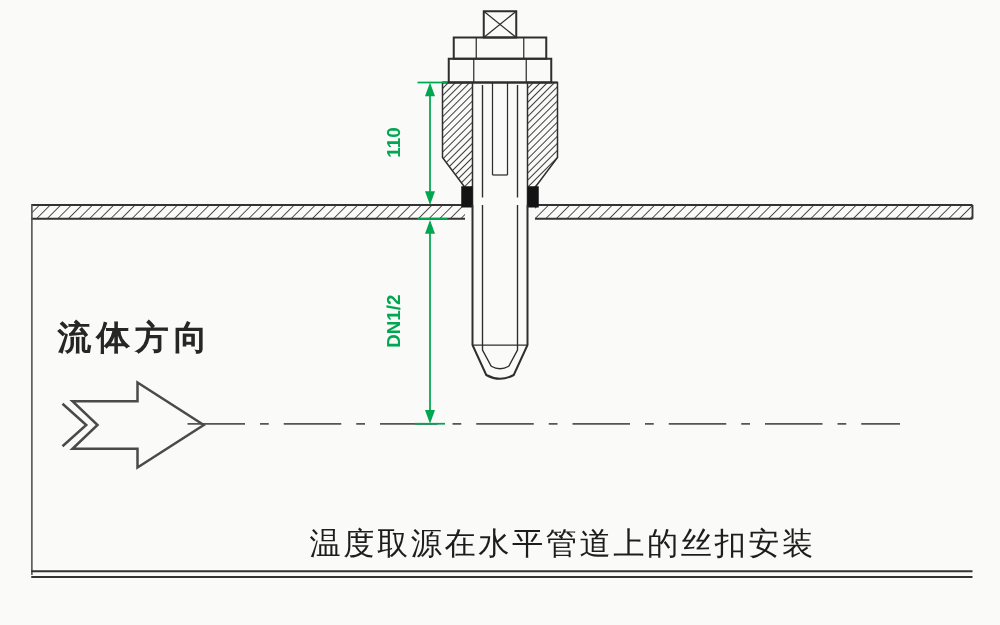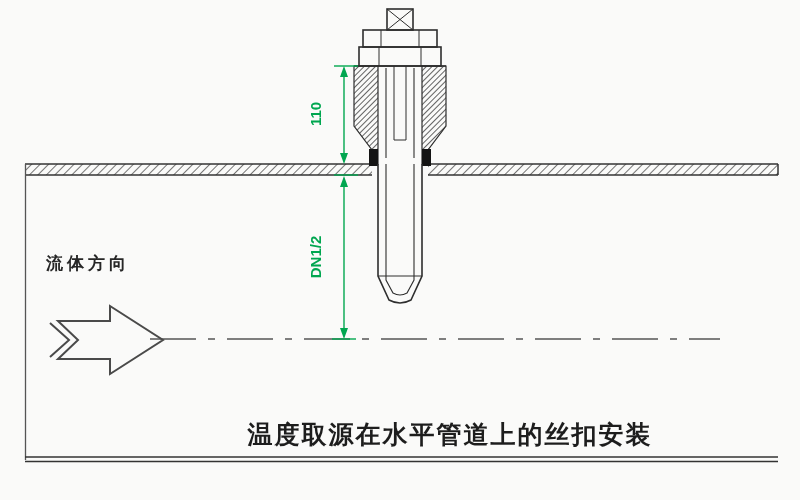--- a/index.html
+++ b/index.html
@@ -11,37 +11,37 @@
     font-family:"Liberation Sans","DejaVu Sans",sans-serif;
   }
   .stage svg{position:absolute;left:0;top:0;}
   .label{
     position:absolute;
     color:#2b2b2b;
     white-space:nowrap;
   }
   .flow-label{
     left:46px;top:252px;
-    font-size:17px;font-weight:700;
+    font-size:27px;font-weight:700;
     letter-spacing:4px;
     color:#262626;
   }
   .dim-label{
     color:#00a650;
     font-size:15px;
     font-weight:600;
     text-align:center;
     transform:rotate(-90deg);
   }
   .dim-110{left:286px;top:104px;width:60px;height:20px;line-height:20px;}
   .dim-dn{left:281px;top:247px;width:70px;height:20px;line-height:20px;}
   .caption{
     left:190px;top:418px;width:520px;
     text-align:center;
-    font-size:25px;font-weight:700;
+    font-size:25px;font-weight:400;
     letter-spacing:2px;
     color:#1d1d1d;
   }
 </style>
 </head>
 <body>
 
 <div class="stage">
 
   <svg width="800" height="500" viewBox="0 0 800 500">

